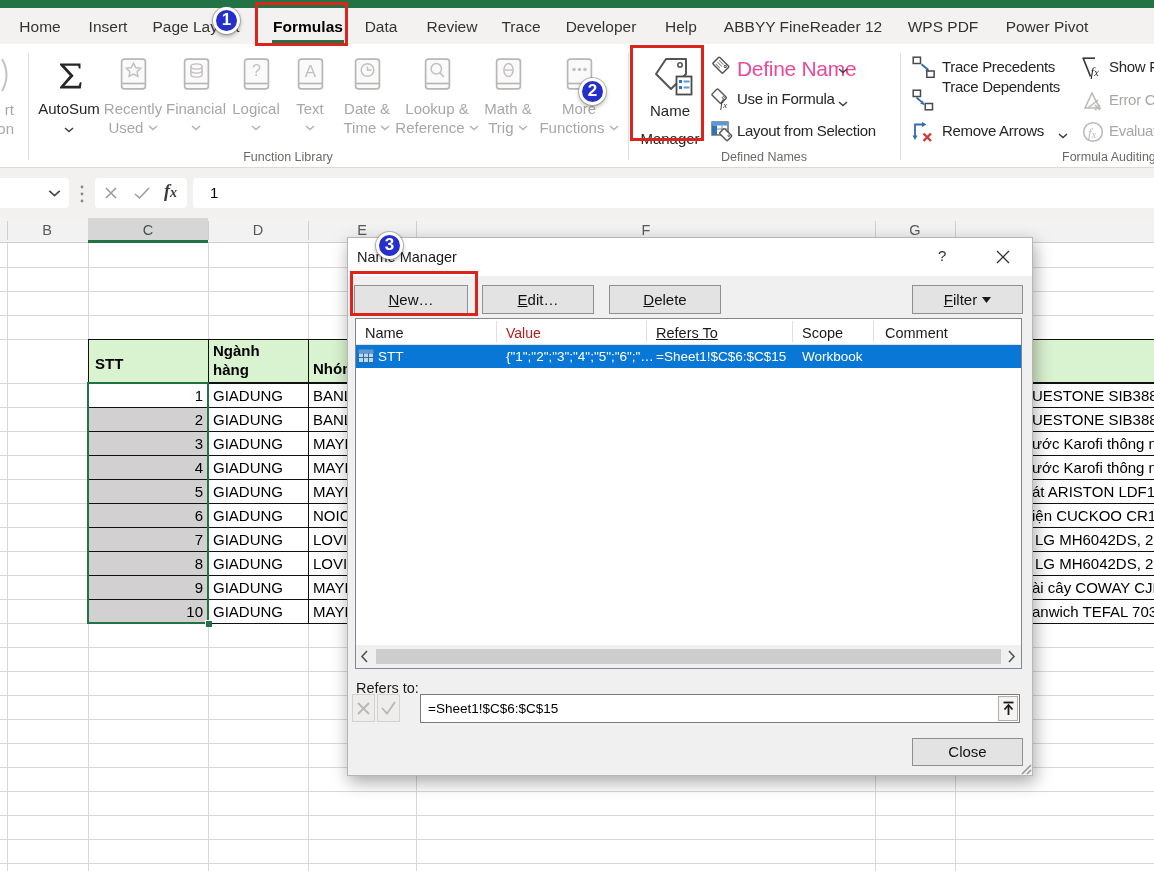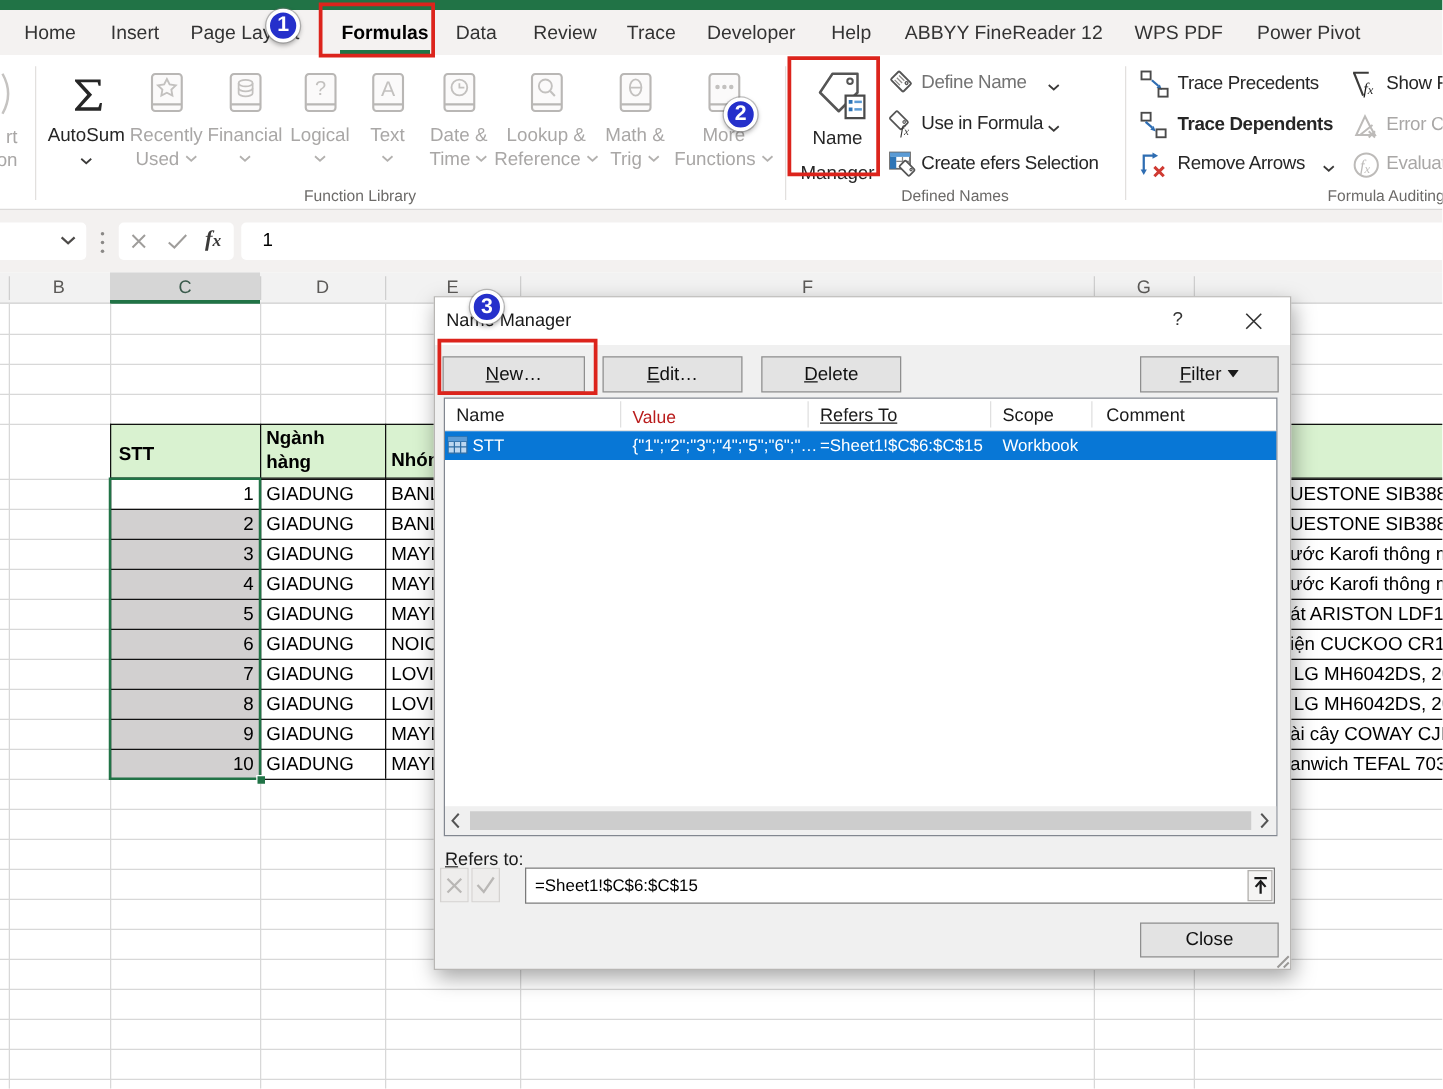--- a/index.html
+++ b/index.html
@@ -141,21 +141,21 @@
   </svg>
 <div class="dlbl" style="left:620px;top:102px;width:100px;">Name</div>
 <div class="dlbl" style="left:620px;top:130px;width:100px;">Manager</div>
 <div class="abs" style="left:711px;top:55px;"><svg width="20" height="20" viewBox="0 0 20 20">
       <g transform="rotate(45 10 10)">
         <rect x="3" y="5.5" width="14" height="9.5" rx="1" fill="#fff" stroke="#555" stroke-width="1.5"></rect>
         <circle cx="14" cy="8" r="1.1" fill="none" stroke="#555" stroke-width="1"></circle>
         <path d="M5.5 8 h6 M5.5 10.5 h6 M5.5 13 h6" stroke="#8f8d8b" stroke-width="1"></path>
       </g>
     </svg></div>
-<div class="abs" style="left:737px;top:57px;font-size:15px;letter-spacing:-0.3px;color:#737373;white-space:nowrap;">Define Name</div>
+<div class="abs" style="left:737px;top:57px;font-size:21px;letter-spacing:-0.3px;color:#ec4899;white-space:nowrap;">Define Name</div>
 <div class="abs" style="left:838px;top:62px;"><svg width="10" height="6" viewBox="0 0 10 6" style="vertical-align:2px">
       <path d="M1 1 L5 4.6 L9 1" fill="none" stroke="#3b3a39" stroke-width="1.4"></path>
     </svg></div>
 <div class="abs" style="left:711px;top:88px;"><svg width="22" height="22" viewBox="0 0 22 22">
       <g transform="rotate(45 9 8)">
         <rect x="2" y="4.5" width="13" height="8.5" rx="1" fill="#fff" stroke="#555" stroke-width="1.4"></rect>
         <circle cx="12.5" cy="6.8" r="1" fill="none" stroke="#555" stroke-width="0.9"></circle>
       </g>
       <text x="9" y="20" font-size="11.5" font-style="italic" fill="#3b3a39" font-family="Liberation Serif">f<tspan font-size="9">x</tspan></text>
     </svg></div>
@@ -166,36 +166,36 @@
 <div class="abs" style="left:711px;top:120px;"><svg width="23" height="22" viewBox="0 0 23 22">
       <rect x="1" y="2" width="16" height="13" fill="#fff" stroke="#666" stroke-width="1.4"></rect>
       <rect x="1" y="2" width="16" height="3.5" fill="#5b9bd5"></rect>
       <rect x="1" y="5.5" width="5" height="9.5" fill="#2e75b6"></rect>
       <path d="M6 9 h11 M11 5.5 v9.5" stroke="#888" stroke-width="1"></path>
       <g transform="rotate(45 15 15)">
         <rect x="9" y="11.5" width="11" height="7" rx="1" fill="#fff" stroke="#555" stroke-width="1.4"></rect>
         <circle cx="17.5" cy="13.5" r=".9" fill="none" stroke="#555" stroke-width=".9"></circle>
       </g>
     </svg></div>
-<div class="abs" style="left:737px;top:122px;font-size:15px;letter-spacing:-0.3px;color:#262626;white-space:nowrap;">Create efers Selection</div>
+<div class="abs" style="left:737px;top:122px;font-size:15px;letter-spacing:-0.3px;color:#262626;white-space:nowrap;">Layout from Selection</div>
 <div class="grp" style="left:764px;transform:translateX(-50%);">Defined Names</div>
 <div class="abs" style="left:912px;top:56px;"><svg width="24" height="24" viewBox="0 0 24 24">
       <rect x="1.2" y="1.2" width="7.3" height="6.3" fill="none" stroke="#4a4a4a" stroke-width="1.5"></rect>
       <path d="M9.5 8.2 L14.8 12.8" stroke="#2e6db2" stroke-width="1.8"></path>
       <polygon points="13.2,14.2 17.6,15.9 15.9,11.5" fill="#2e6db2"></polygon>
       <rect x="14.8" y="15" width="7.3" height="6.3" fill="none" stroke="#4a4a4a" stroke-width="1.5"></rect>
     </svg></div>
 <div class="abs" style="left:942px;top:58px;font-size:15px;letter-spacing:-0.3px;color:#262626;white-space:nowrap;">Trace Precedents</div>
 <div class="abs" style="left:912px;top:89px;"><svg width="24" height="24" viewBox="0 0 24 24">
       <rect x="1.2" y="1.2" width="7.3" height="6.3" fill="none" stroke="#4a4a4a" stroke-width="1.5"></rect>
       <path d="M4.5 8.5 L9.8 13.1" stroke="#2e6db2" stroke-width="1.8"></path>
       <polygon points="8.2,14.5 12.6,16.2 10.9,11.8" fill="#2e6db2"></polygon>
       <rect x="13.2" y="14.5" width="7.3" height="6.3" fill="none" stroke="#4a4a4a" stroke-width="1.5"></rect>
     </svg></div>
-<div class="abs" style="left:942px;top:91px;font-size:15px;letter-spacing:-0.3px;color:#262626;white-space:nowrap;font-weight:bold;">Trace Dependents</div>
+<div class="abs" style="left:942px;top:78px;font-size:15px;letter-spacing:-0.3px;color:#262626;white-space:nowrap;">Trace Dependents</div>
 <div class="abs" style="left:912px;top:120px;"><svg width="24" height="24" viewBox="0 0 24 24">
       <path d="M3 16 V4.5 H10.5" fill="none" stroke="#2e6db2" stroke-width="1.8"></path>
       <polygon points="10,2 14.5,4.5 10,7" fill="#2e6db2"></polygon>
       <polygon points="0.5,15.5 3,20 5.5,15.5" fill="#2e6db2"></polygon>
       <path d="M11.5 13.5 l7.5 7.5 M19 13.5 l-7.5 7.5" stroke="#cf3a32" stroke-width="2.4"></path>
     </svg></div>
 <div class="abs" style="left:942px;top:122px;font-size:15px;letter-spacing:-0.3px;color:#262626;white-space:nowrap;">Remove Arrows</div>
 <div class="abs" style="left:1058px;top:127px;"><svg width="10" height="6" viewBox="0 0 10 6" style="vertical-align:2px">
       <path d="M1 1 L5 4.6 L9 1" fill="none" stroke="#3b3a39" stroke-width="1.4"></path>
     </svg></div>

